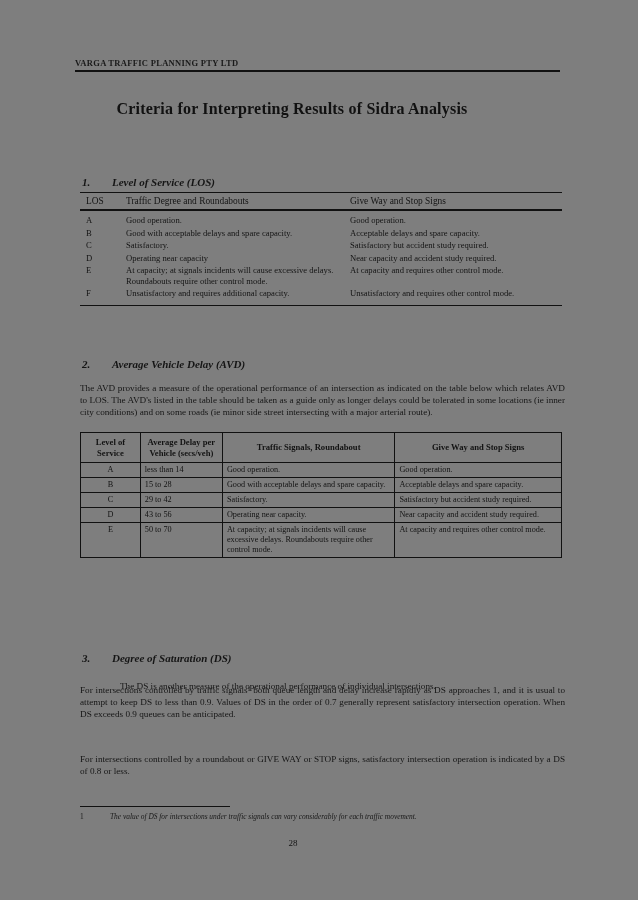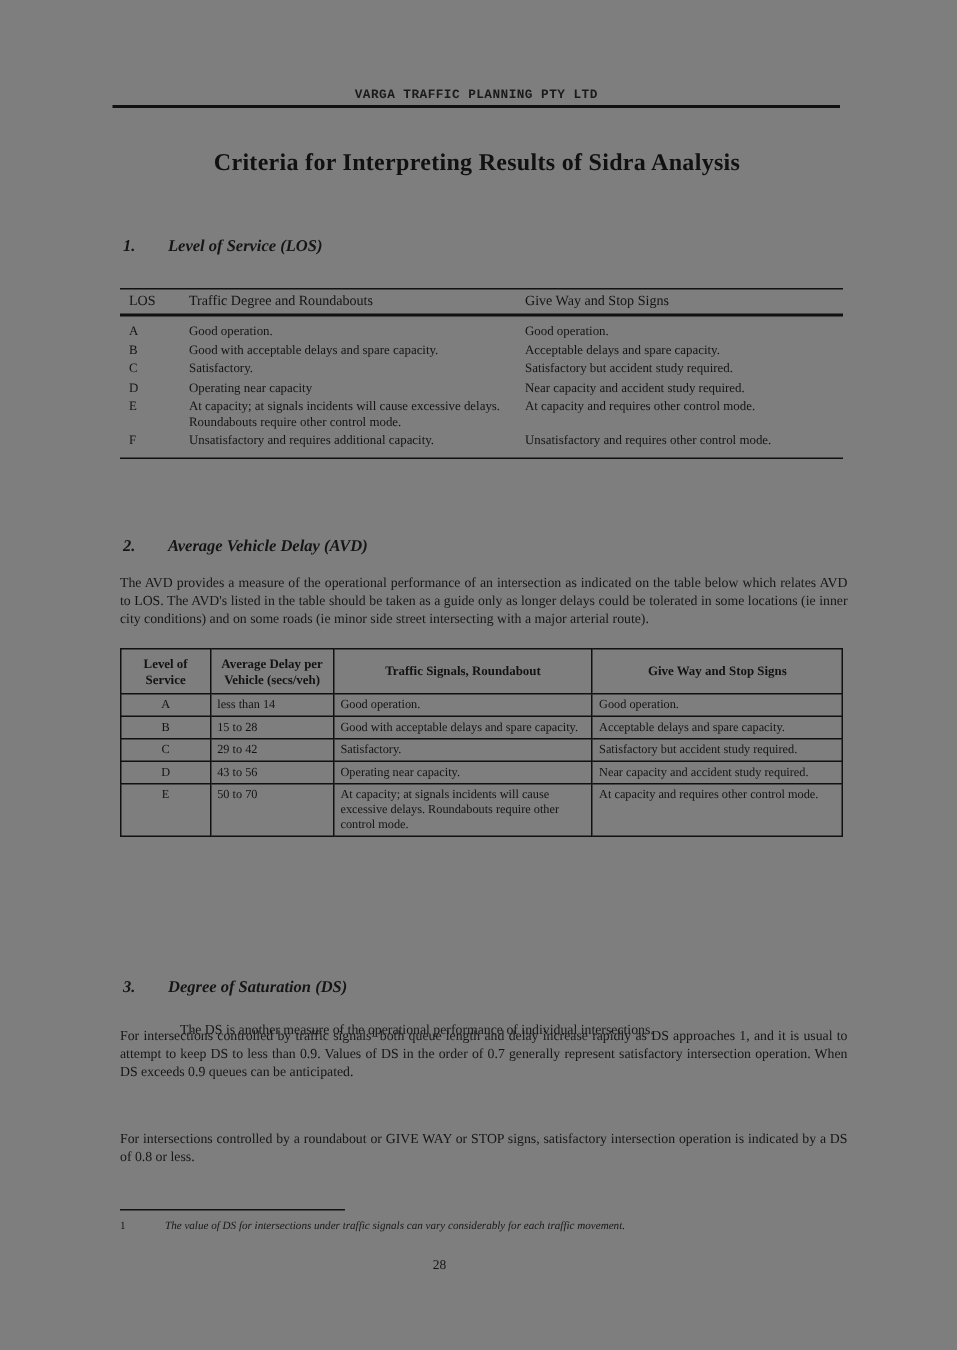--- a/index.html
+++ b/index.html
@@ -23,22 +23,22 @@
   }
 
   
   .header {
     position: absolute;
     top: 58px;
     left: 75px;
     width: 485px;
   }
   .header-text {
-    text-align: center;
-    font-family: Liberation Mono, monospace;
+    text-align: left;
+    font-family: Liberation Serif, serif;
     font-size: 8.5px;
     letter-spacing: 0.3px;
     font-weight: bold;
     color: #1a1a1a;
     line-height: 10px;
   }
   .header-rule {
     margin-top: 2px;
     border-top: 2px solid #111;
   }
@@ -47,21 +47,20 @@
   .doc-title {
     position: absolute;
     top: 100px;
     left: 0;
     width: 584px;
     text-align: center;
     font-size: 16px;
     font-weight: bold;
     color: #111;
     letter-spacing: 0.2px;
-    padding-left: 26px;
   }
 
   
   .sec {
     position: absolute;
     left: 82px;
     font-style: italic;
     font-weight: bold;
     font-size: 11px;
     color: #151515;
@@ -179,21 +178,21 @@
 
 <div class="page">
 
   <div class="header">
     <div class="header-text">VARGA TRAFFIC PLANNING PTY LTD</div>
     <div class="header-rule"></div>
   </div>
 
   <div class="doc-title">Criteria for Interpreting Results of Sidra Analysis</div>
 
-  <div class="sec" style="top:158px;">
+  <div class="sec" style="top:176px;">
     <span class="num">1.</span><span>Level of Service (LOS)</span>
   </div>
 
   <div class="table1">
     <div class="t1-rule-top"></div>
     <div class="t1-head">
       <div class="c-los">LOS</div>
       <div class="c-sig">Traffic Degree and Roundabouts</div>
       <div class="c-give">Give Way and Stop Signs</div>
     </div>

